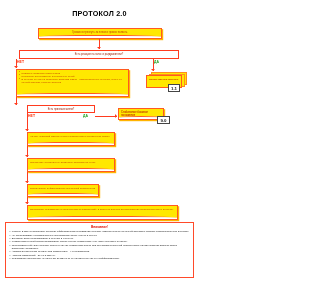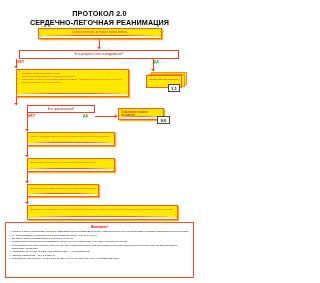--- a/index.html
+++ b/index.html
@@ -138,21 +138,20 @@
     content:"-";position:absolute;left:0.4px;top:0;font-size:2.6px;color:#111;
   }
 </style>
 </head>
 <body>
 
 <div class="page">
 
   <div class="title-block">
     <div class="title-line1">ПРОТОКОЛ  2.0</div>
-    <div class="title-line2">СЕРДЕЧНО-ЛЕГОЧНАЯ РЕАНИМАЦИЯ</div>
   </div>
 
   <div class="banner shadow" style="left:38px;top:28px;width:124px;height:11px;">
     <div style="text-align:center;font-size:2.6px;line-height:3.2px;">Громко встряхнуть за плечи и громко позвать.</div>
     <span class="notch"></span>
   </div>
 
   <div class="vline" style="left:99px;top:39px;height:10px;"></div>
   <div class="arrow-down" style="left:97px;top:47px;"></div>
 

